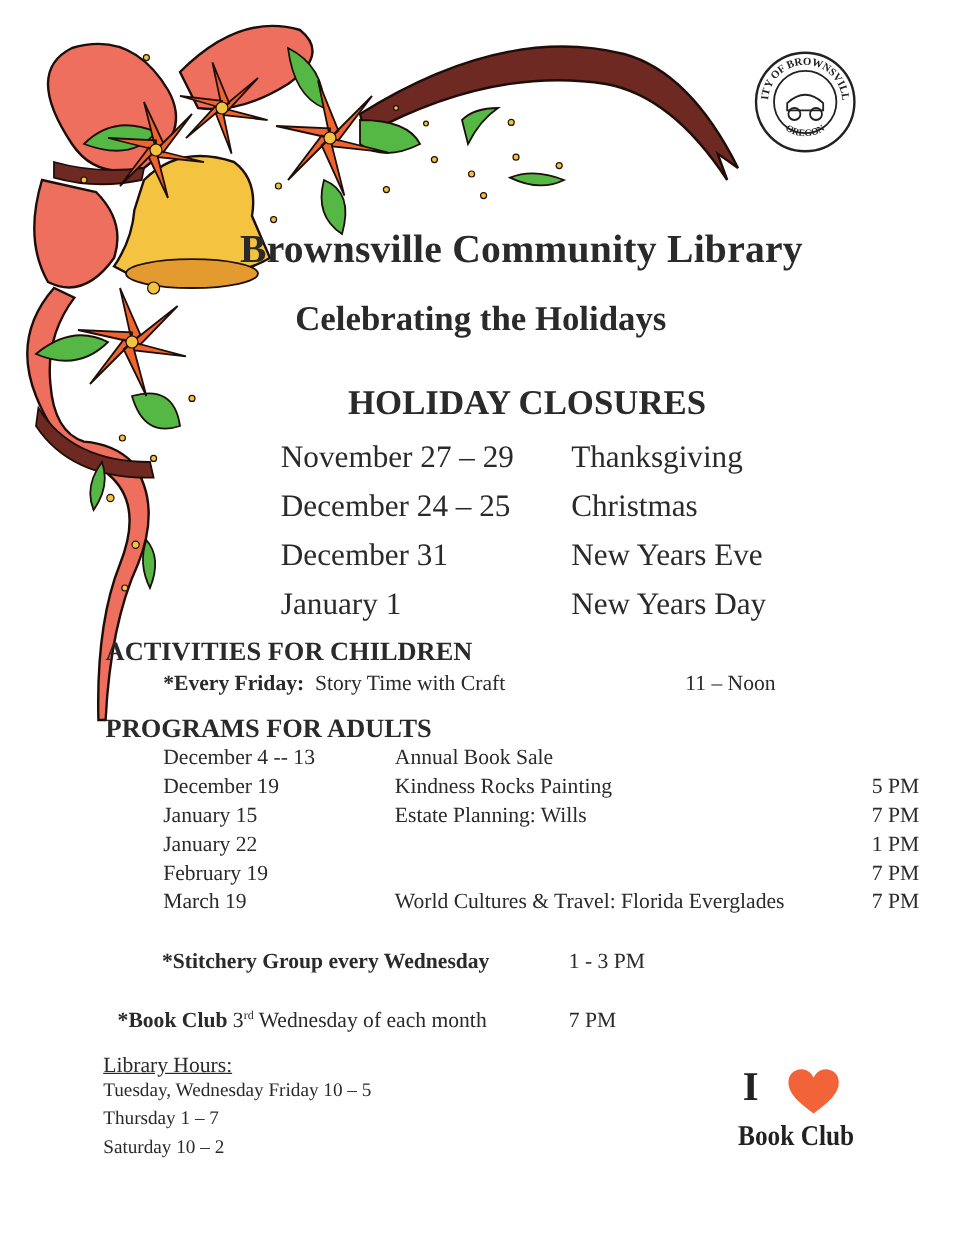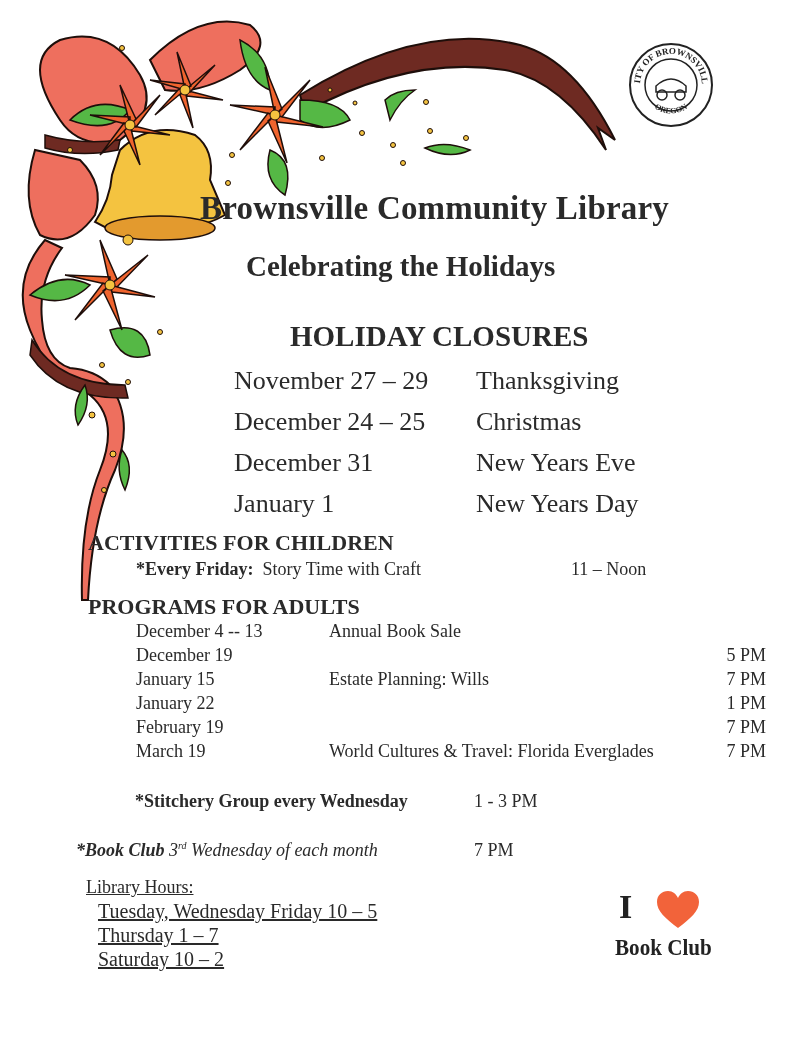--- a/index.html
+++ b/index.html
@@ -18,26 +18,26 @@
   .kids-line { left: 136px; top: 559px; font-size: 18px; white-space: nowrap; }
   .kids-line b { font-weight: bold; text-align: right; }
   .kids-time { left: 571px; top: 559px; font-size: 18px; white-space: nowrap; }
   .prog-row { position: absolute; left: 136px; font-size: 18px; white-space: nowrap; width: 630px; height: 24px; }
   .prog-row .d { position: absolute; left: 0; }
   .prog-row .e { position: absolute; left: 193px; }
   .prog-row .t { position: absolute; right: 0; }
   .stitch { left: 135px; top: 791px; font-size: 18px; white-space: nowrap; }
   .stitch b { font-weight: bold; }
   .stitch-time { left: 474px; top: 791px; font-size: 18px; white-space: nowrap; }
-  .bookclub { left: 76px; top: 840px; font-size: 18px; white-space: nowrap; font-style: italic; }
+  .bookclub { left: 98px; top: 840px; font-size: 18px; white-space: nowrap; }
   .bookclub b { font-weight: bold; }
   .bookclub sup { font-size: 10px; vertical-align: 7px; }
   .bookclub-time { left: 474px; top: 840px; font-size: 18px; white-space: nowrap; }
   .hours-head { left: 86px; top: 877px; font-size: 18px; text-decoration: underline; white-space: nowrap; }
-  .hours-line { left: 98px; font-size: 20px; white-space: nowrap; text-decoration: underline; }
+  .hours-line { left: 86px; font-size: 16px; white-space: nowrap; }
   .ilove { position: absolute; left: 615px; top: 888px; width: 110px; height: 80px; }
   .ilove .i { position: absolute; left: 4px; top: 0; font-size: 34px; font-weight: bold; color: #222; }
   .ilove .heart { position: absolute; left: 40px; top: 2px; width: 46px; height: 40px; }
   .ilove .bc { position: absolute; left: 0; top: 46px; font-size: 24px; font-weight: bold; color: #222; white-space: nowrap; transform: scaleX(0.88); transform-origin: left; }
 </style>
 </head>
 <body>
 
 <svg class="decor" width="620" height="620" viewBox="0 0 620 620">
 
@@ -153,20 +153,21 @@
 
 <div class="abs sec-head" style="left:88px; top:594px">PROGRAMS FOR ADULTS</div>
 <div>
   <div class="prog-row" style="top:621px">
     <span class="d">December 4 -- 13</span>
     <span class="e">Annual Book Sale</span>
     <span class="t"></span>
   </div>
   <div class="prog-row" style="top:645px">
     <span class="d">December 19</span>
+    <span class="e">Kindness Rocks Painting</span>
     <span class="t">5 PM</span>
   </div>
   <div class="prog-row" style="top:669px">
     <span class="d">January 15</span>
     <span class="e">Estate Planning: Wills</span>
     <span class="t">7 PM</span>
   </div>
   <div class="prog-row" style="top:693px">
     <span class="d">January 22</span>
     <span class="t">1 PM</span>

